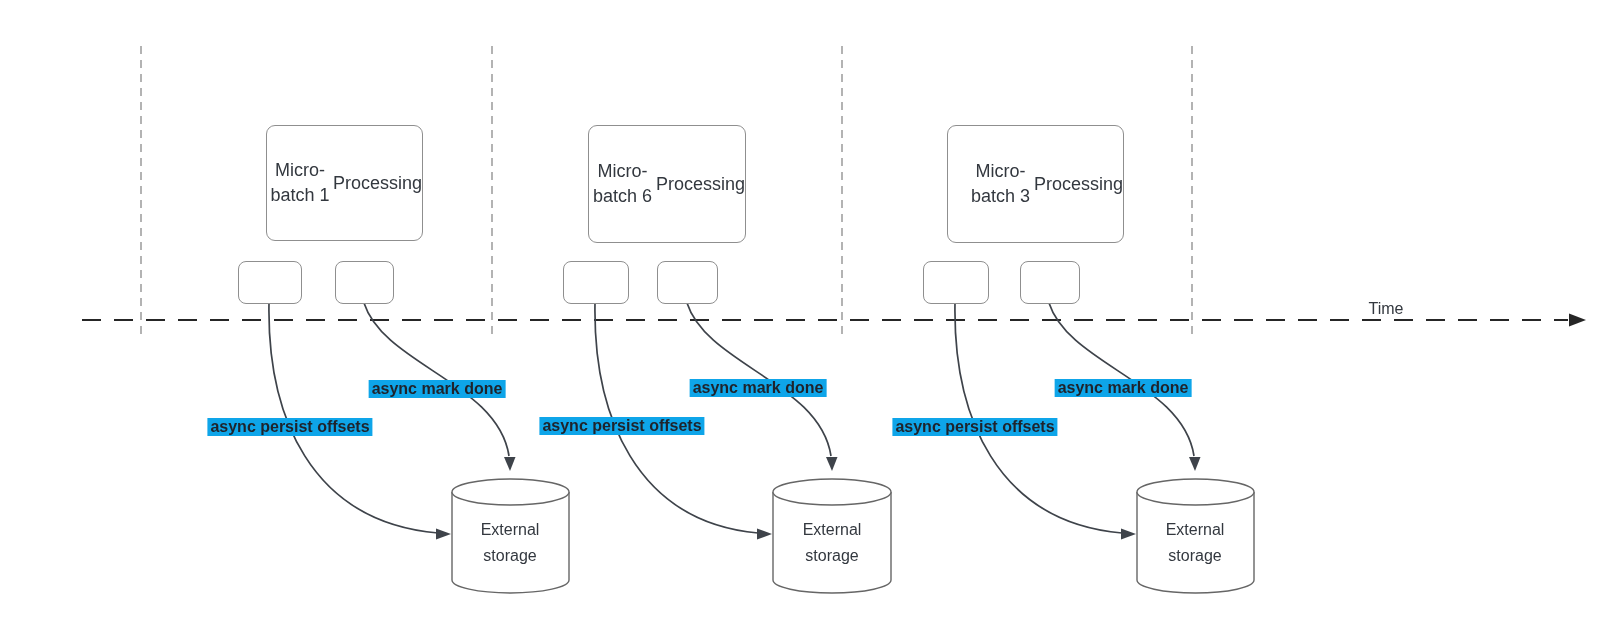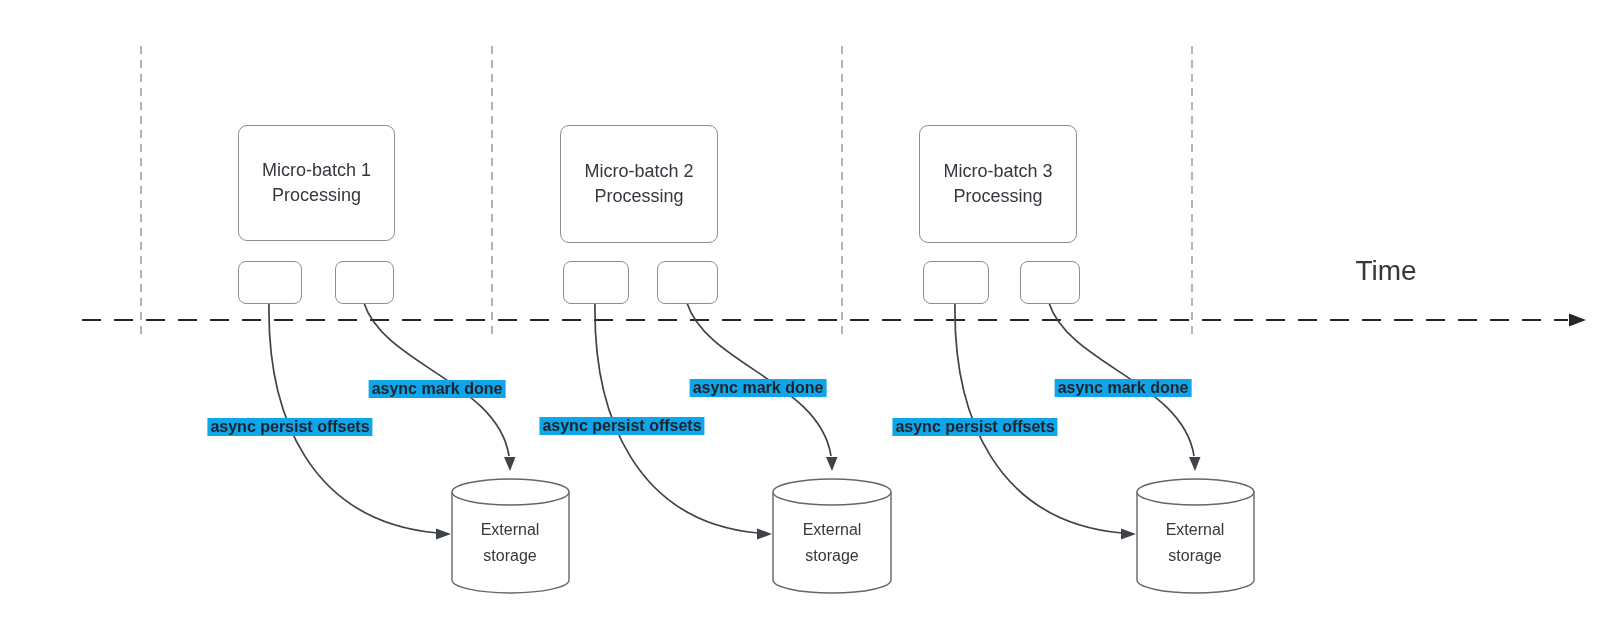--- a/index.html
+++ b/index.html
@@ -10,37 +10,37 @@
   svg.layer{position:absolute;left:0;top:0;width:1600px;height:642px;}
   .guide{stroke:var(--guide_line);stroke-width:2;stroke-dasharray:8 6;fill:none;}
   .tline{stroke:var(--timeline);stroke-width:2;stroke-dasharray:19 13;fill:none;}
   .edge{stroke:var(--edge_stroke);stroke-width:1.7;fill:none;}
   .ahead{fill:var(--edge_stroke);stroke:none;}
   .thead{fill:var(--timeline);stroke:none;}
   .cylbody{fill:#ffffff;stroke:var(--cylinder_border);stroke-width:1.4;}
   .cyltop{fill:#ffffff;stroke:var(--cylinder_border);stroke-width:1.4;}
   .bigbox{
     position:absolute;border:1px solid var(--shape_border);border-radius:9px;background:#fff;
-    display:flex;flex-direction:column;align-items:center;justify-content:center;
-    font-size:18px;line-height:25px;color:var(--text);text-align:center;
+    display:flex;align-items:center;justify-content:center;
+    font-size:18px;line-height:25px;color:var(--text);text-align:center;margin-left:28px;
   }
   .smallbox{
     position:absolute;border:1px solid var(--shape_border);border-radius:8px;background:#fff;
   }
   .edge-label{
     position:absolute;transform:translate(-50%,-50%);white-space:nowrap;
     font-size:16px;font-weight:bold;color:var(--label_text);
     background:#0ea5e9;padding:0 3px;
   }
   .storage-label{
     position:absolute;transform:translate(-50%,-50%);text-align:center;white-space:nowrap;
     font-size:16px;line-height:26px;color:var(--text);
   }
   .time-label{
-    position:absolute;transform:translate(-50%,-50%);font-size:28px;color:var(--text);white-space:nowrap;
+    position:absolute;transform:translate(-50%,-50%);font-size:16px;color:var(--text);white-space:nowrap;margin-top:38px;
   }
 </style>
 </head>
 <body>
 
 <div class="canvas">
 
   <svg class="layer">
 
     <line class="guide" x1="141" y1="46" x2="141" y2="338"></line>
@@ -87,33 +87,33 @@
   <div class="smallbox" style="left:238px;top:261px;width:62px;height:41px;"></div>
   <div class="smallbox" style="left:335px;top:261px;width:57px;height:41px;"></div>
   <div class="edge-label" style="left:290px;top:427px;">async persist offsets</div>
   <div class="edge-label" style="left:437px;top:389px;">async mark done</div>
   <div class="storage-label" style="left:510px;top:543px;">
     <span>External</span><br>
     <span>storage</span>
   </div>
 
   <div class="bigbox" style="left:560px;top:125px;width:156px;height:116px;">
-    <span>Micro-batch 2</span>
+    <span>Micro-batch 6</span>
     <span>Processing</span>
   </div>
   <div class="smallbox" style="left:563px;top:261px;width:64px;height:41px;"></div>
   <div class="smallbox" style="left:657px;top:261px;width:59px;height:41px;"></div>
   <div class="edge-label" style="left:622px;top:426px;">async persist offsets</div>
   <div class="edge-label" style="left:758px;top:388px;">async mark done</div>
   <div class="storage-label" style="left:832px;top:543px;">
     <span>External</span><br>
     <span>storage</span>
   </div>
 
-  <div class="bigbox" style="left:919px;top:125px;width:156px;height:116px;">
+  <div class="bigbox" style="left:919px;top:125px;width:156px;height:116px;padding-left:19px;">
     <span>Micro-batch 3</span>
     <span>Processing</span>
   </div>
   <div class="smallbox" style="left:923px;top:261px;width:64px;height:41px;"></div>
   <div class="smallbox" style="left:1020px;top:261px;width:58px;height:41px;"></div>
   <div class="edge-label" style="left:975px;top:427px;">async persist offsets</div>
   <div class="edge-label" style="left:1123px;top:388px;">async mark done</div>
   <div class="storage-label" style="left:1195px;top:543px;">
     <span>External</span><br>
     <span>storage</span>

